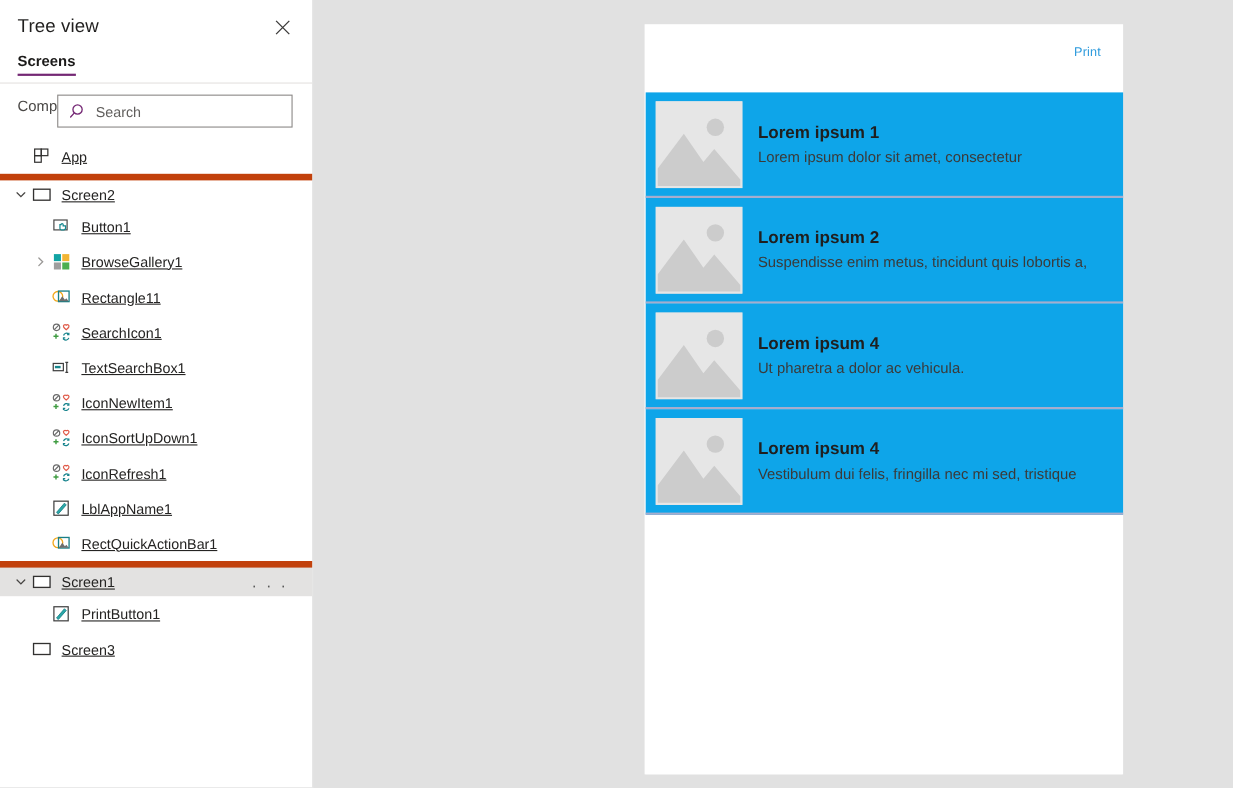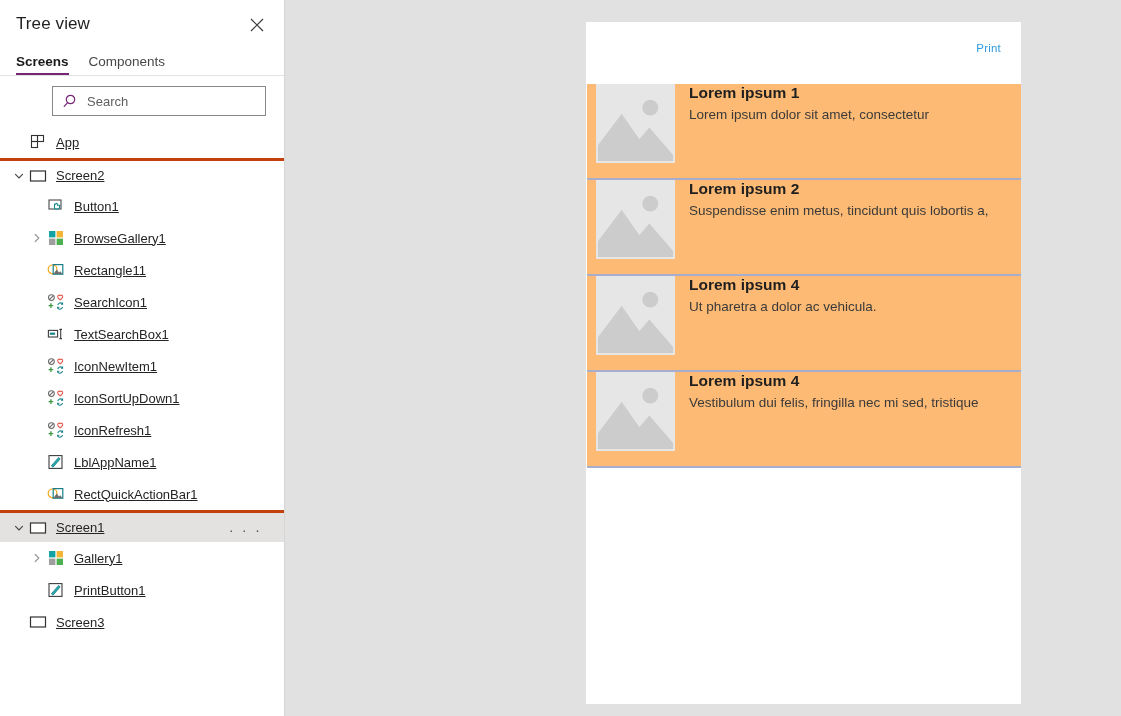--- a/index.html
+++ b/index.html
@@ -50,25 +50,26 @@
     cursor: pointer;
     background: transparent;
     border: none;
     padding: 0;
   }
   #close-btn svg { display: block; }
 
   
   #tabs {
     display: flex;
-    align-items: flex-end;
+    align-items: flex-start;
     height: 28px;
     padding: 0 16px;
     gap: 20px;
     border-bottom: 1px solid #e4e2e0;
+    flex-direction: column;
   }
   .tab {
     position: relative;
     font-size: 13.5px;
     color: #494745;
     padding-bottom: 6px;
     cursor: pointer;
     white-space: nowrap;
   }
   .tab.active {
@@ -144,21 +145,21 @@
     color: #595959;
     font-size: 15px;
     letter-spacing: 2px;
     cursor: pointer;
   }
   .lvl0 { padding-left: 10px; }
   .lvl1 { padding-left: 10px; }
   .lvl2 { padding-left: 28px; }
 
   .grp-divider {
-    border-top: 3px solid #c2410c;
+    border-top: 6px solid #c2410c;
   }
 
   
   #canvas-area {
     position: absolute;
     left: 285px; top: 0;
     right: 0; bottom: 0;
     background: #e1e1e1;
   }
 
@@ -183,24 +184,25 @@
 
   #gallery {
     position: absolute;
     left: 0; top: 62px;
     width: 477px;
   }
   .gal-item {
     position: relative;
     height: 96px;
     display: flex;
+    align-items: center;
     border-bottom: 2px solid #a6adcd;
     margin: 0 1px;
     cursor: pointer;
-    background: #fdba74;
+    background: #0ea5e9;
   }
   .gal-thumb {
     flex: 0 0 auto;
     width: 79px; height: 79px;
     margin-left: 9px;
     background: #e6e6e6;
     position: relative;
     overflow: hidden;
   }
   .gal-thumb svg { display:block; width:100%; height:100%; }
@@ -434,36 +436,20 @@
           </span>
           <span class="tree-icon">
             <svg width="18" height="18" viewBox="0 0 18 18">
               <rect x="1.5" y="4" width="15" height="10" fill="#ffffff" stroke="#323130" stroke-width="1.2"></rect>
             </svg>
           </span>
           <span class="tree-label">Screen1</span>
           <span class="ellipsis-btn">· · ·</span>
         </div>
         <div class="tree-row lvl2">
-          <span class="chev">
-            <svg width="10" height="10" viewBox="0 0 10 10">
-              <path d="M3.3 1.5 L6.8 5 L3.3 8.5" fill="none" stroke="#9a9896" stroke-width="1.2" stroke-linecap="round"></path>
-            </svg>
-          </span>
-          <span class="tree-icon">
-            <svg width="18" height="18" viewBox="0 0 18 18">
-              <rect x="2" y="2" width="6.4" height="6.4" fill="#12a4a4"></rect>
-              <rect x="9.6" y="2" width="6.4" height="6.4" fill="#f2b534"></rect>
-              <rect x="2" y="9.6" width="6.4" height="6.4" fill="#9e9e9e"></rect>
-              <rect x="9.6" y="9.6" width="6.4" height="6.4" fill="#4caf50"></rect>
-            </svg>
-          </span>
-          <span class="tree-label">Gallery1</span>
-        </div>
-        <div class="tree-row lvl2">
           <span class="chev"></span>
           <span class="tree-icon">
             <svg width="18" height="18" viewBox="0 0 18 18">
               <rect x="2" y="2.6" width="13" height="12.8" fill="none" stroke="#3d3d3d" stroke-width="1.1"></rect>
               <path d="M4.4 12.8 L11.6 4.4 L13.2 6.0 L6.0 14.2 Z" fill="#2aa8a8" stroke="#1a7f86" stroke-width=".8"></path>
             </svg>
           </span>
           <span class="tree-label">PrintButton1</span>
         </div>
         <div class="tree-row lvl1">

